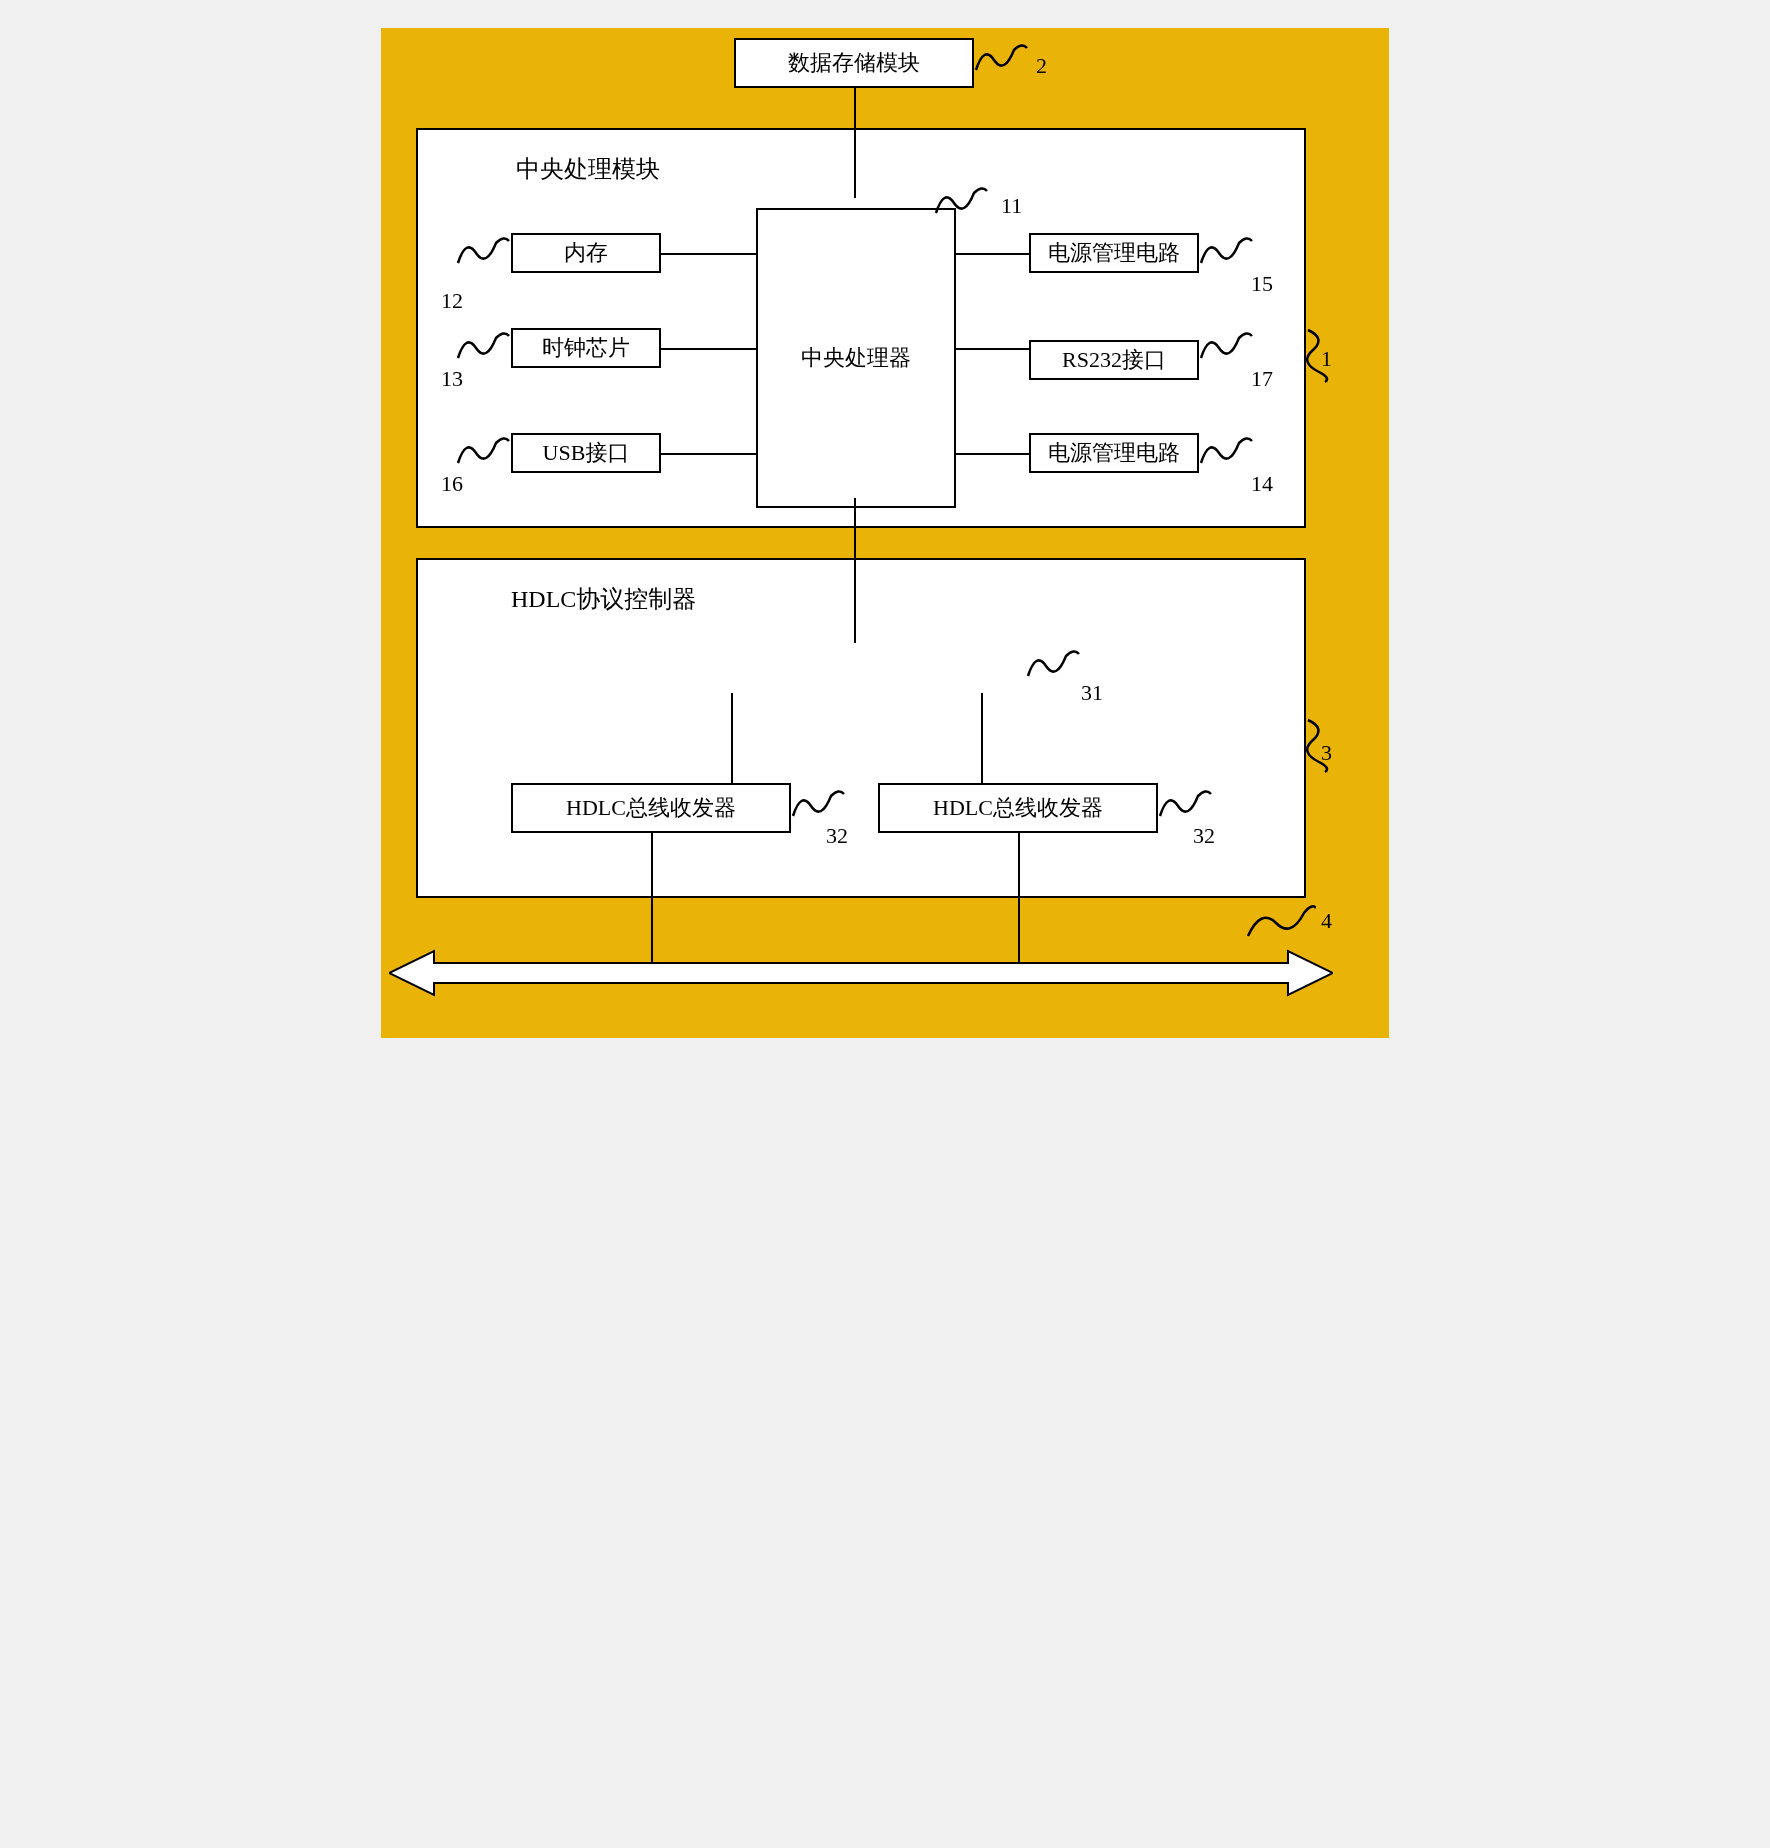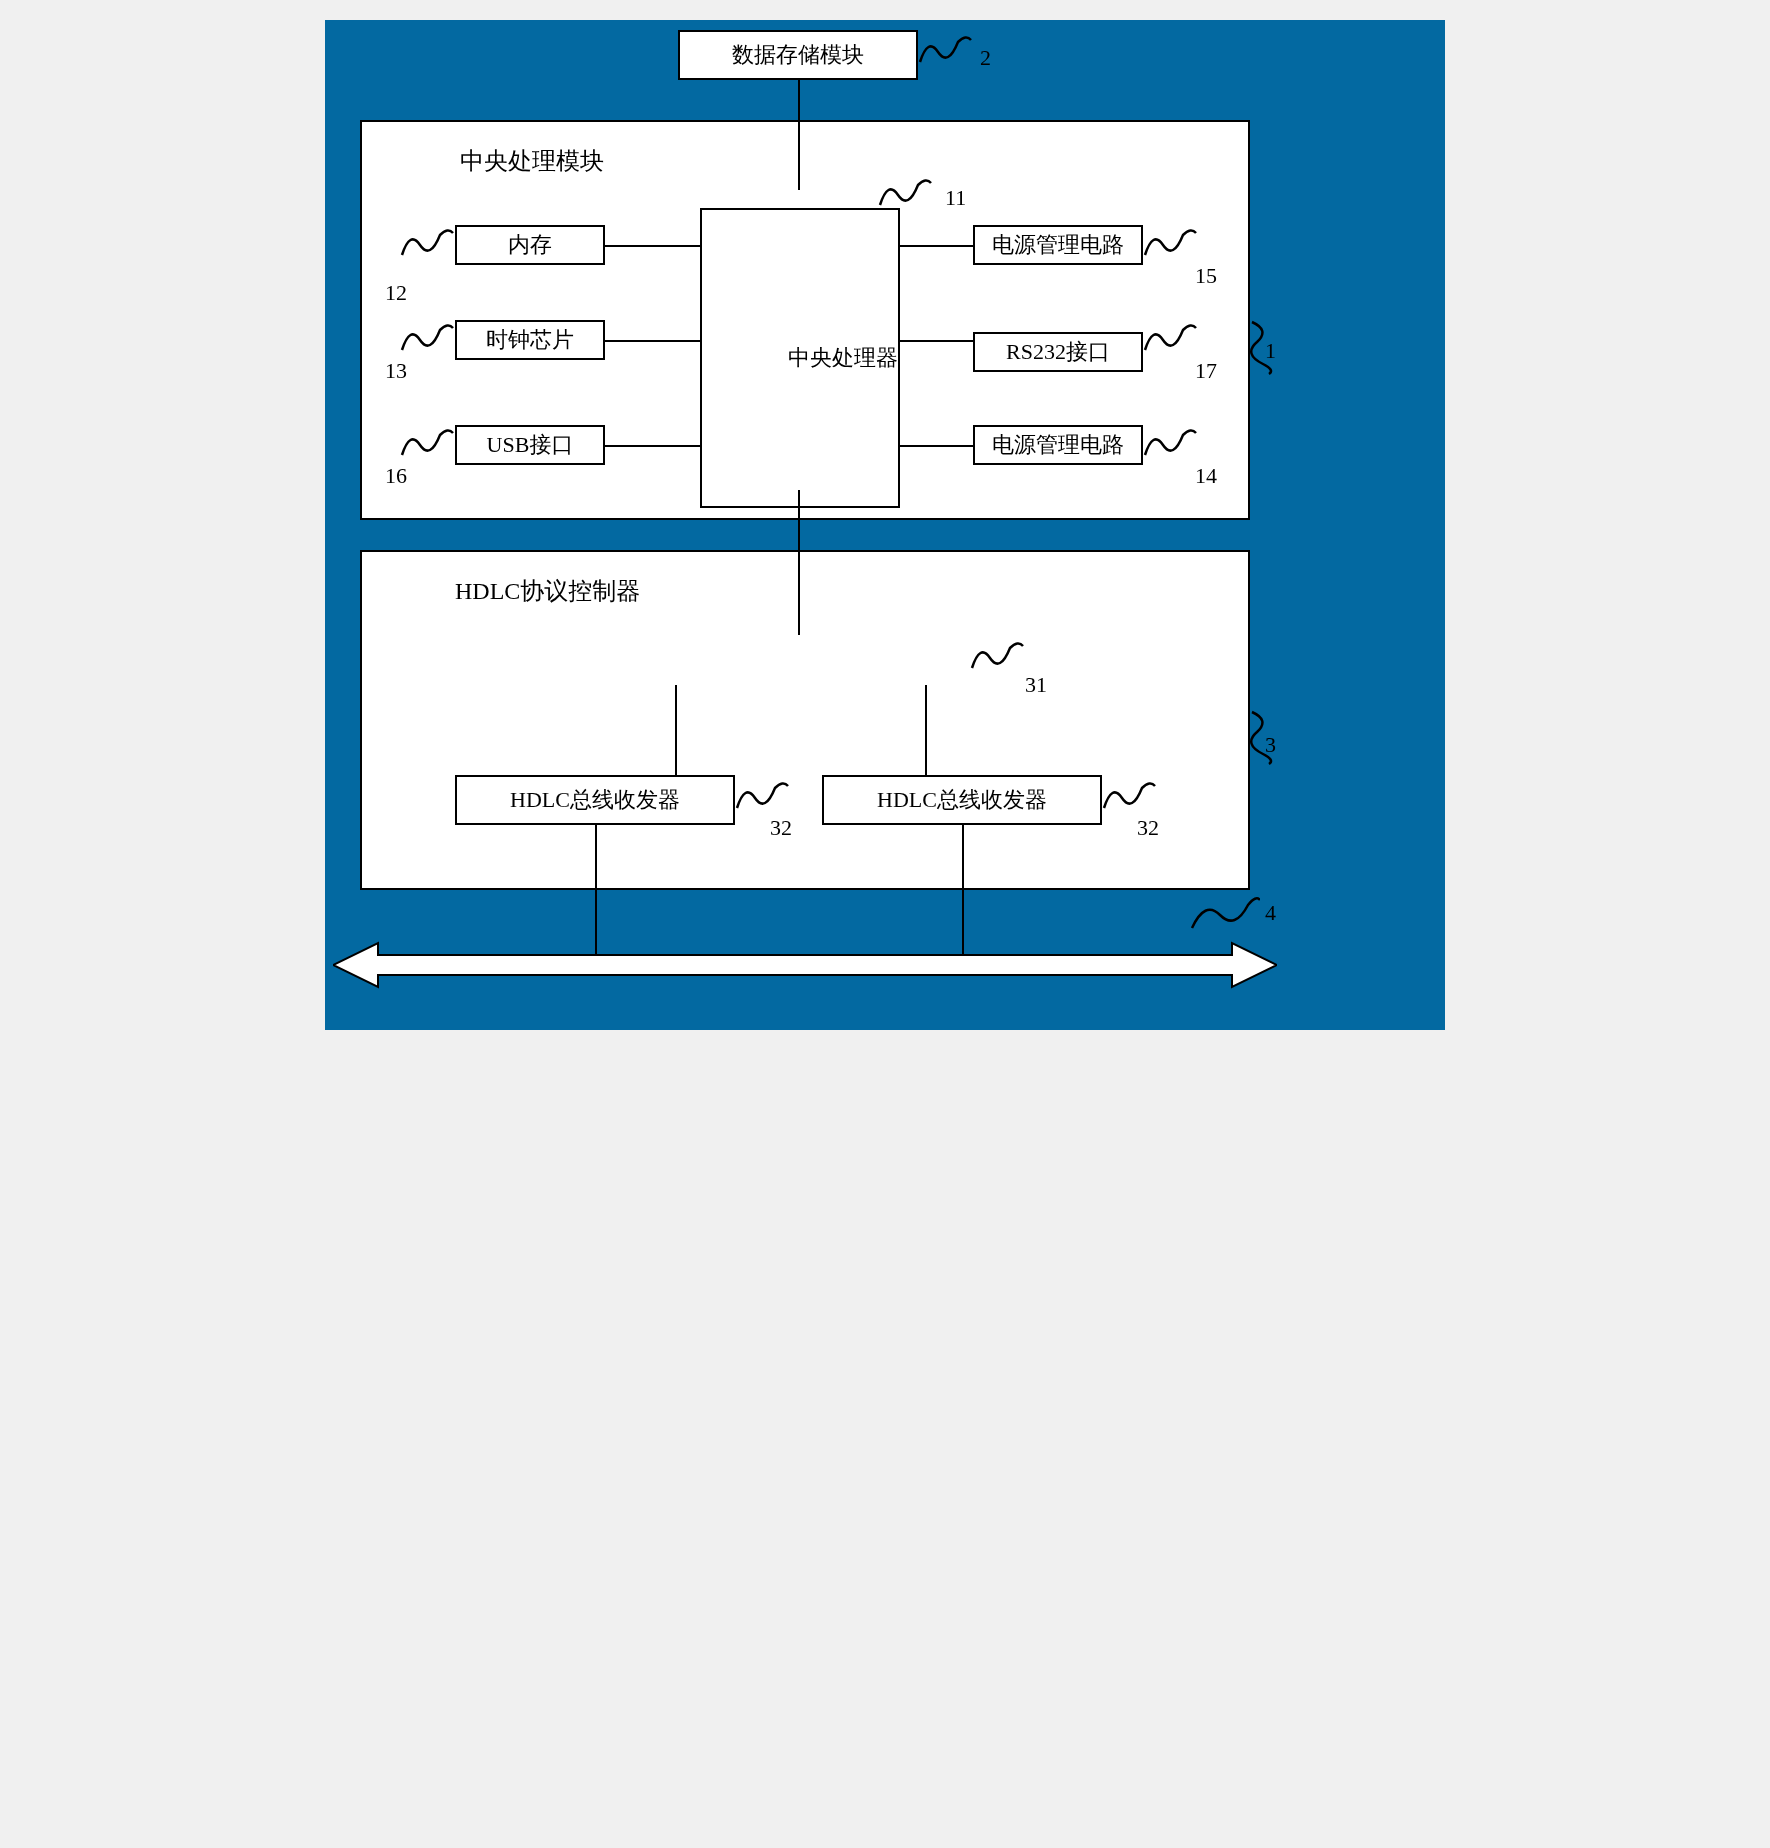--- a/index.html
+++ b/index.html
@@ -6,25 +6,25 @@
       margin: 0;
       padding: 0;
       box-sizing: border-box;
     }
     body {
       background: #f0f0f0;
       font-family: "SimSun", "宋体", serif;
       padding: 20px;
     }
     .canvas {
-      width: 1120px;
+      width: 1008px;
       height: 1010px;
-      background: #0369a1;
+      background: #eab308;
       position: relative;
-      margin: 0 auto;
+      margin: 8px auto;
     }
     .box {
       position: absolute;
       border: 2px solid #000;
       background: white;
       display: flex;
       align-items: center;
       justify-content: center;
       font-size: 22px;
       text-align: center;
@@ -74,21 +74,21 @@
   </svg>
   <div class="ref-num" style="left:655px; top:25px;">2</div>
 
   <div class="line line-v" style="left:473px; top:60px; height:40px;"></div>
 
   <div class="container-box" style="left:35px; top:100px; width:890px; height:400px;"></div>
   <div class="container-title" style="left:135px; top:125px;">中央处理模块</div>
 
   <div class="line line-v" style="left:473px; top:100px; height:70px;"></div>
 
-  <div class="box" style="left:375px; top:188px; width:200px; height:300px;justify-content:flex-end;">
+  <div class="box" style="left:375px; top:180px; width:200px; height:300px;">
     <span>中央处理器</span>
   </div>
   <svg class="squiggle" style="left:553px; top:155px;">
     <path d="M2 30 Q 10 5, 20 20 Q 30 35, 40 10 Q 48 2, 53 8" stroke="black" stroke-width="2.5" fill="none"></path>
   </svg>
   <div class="ref-num" style="left:620px; top:165px;">11</div>
 
   <div class="box" style="left:130px; top:205px; width:150px; height:40px;">
     <span>内存</span>
   </div>

